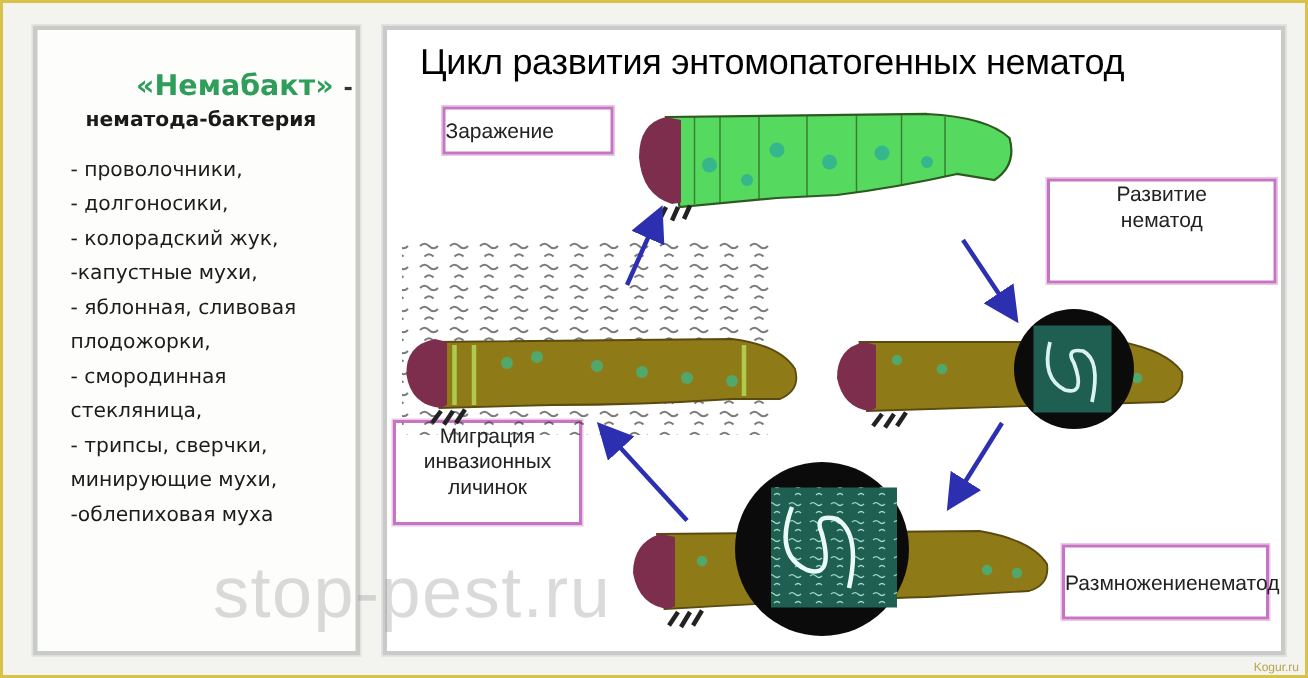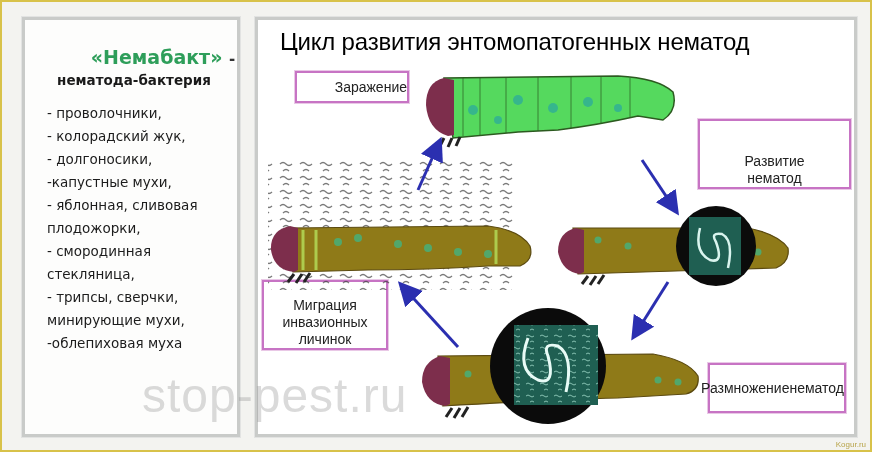--- a/index.html
+++ b/index.html
@@ -47,21 +47,21 @@
   .diagram-title {
     position: absolute; left: 22px; top: 8px;
     font-size: 24px; color: #000000; letter-spacing: -0.2px;
     white-space: nowrap;
   }
   .stage-box {
     position: absolute; background: #fff;
     border: 2px solid #c774c4;
     box-shadow: 0 0 0 1px #e9c8e6;
     font-size: 14px; color: #222; text-align: center; line-height: 17px;
-    display: flex; align-items: center; justify-content: flex-end;
+    display: flex; align-items: center; justify-content: flex-start;
   }
   .caterpillar { position: absolute; }
   .wm {
     position: absolute; left: 142px; top: 368px;
     font-size: 48px; color: rgba(150,150,150,0.35);
     font-family: "Liberation Sans", sans-serif; letter-spacing: 1px;
     white-space: nowrap;
   }
   .credit {
     position: absolute; right: 6px; bottom: 3px;
@@ -74,22 +74,22 @@
 <div class="frame"></div>
 
 <div class="left-panel">
   <div class="product-title">
     <span>«Немабакт»</span>
     <span class="dash">-</span>
   </div>
   <div class="product-sub">нематода-бактерия</div>
   <ul class="pest-list">
     <li>- проволочники,</li>
+    <li>- долгоносики,</li>
     <li>- колорадский жук,</li>
-    <li>- долгоносики,</li>
     <li>-капустные мухи,</li>
     <li>- яблонная, сливовая</li>
     <li>плодожорки,</li>
     <li>- смородинная</li>
     <li>стекляница,</li>
     <li>- трипсы, сверчки,</li>
     <li>минирующие мухи,</li>
     <li>-облепиховая муха</li>
   </ul>
 </div>

